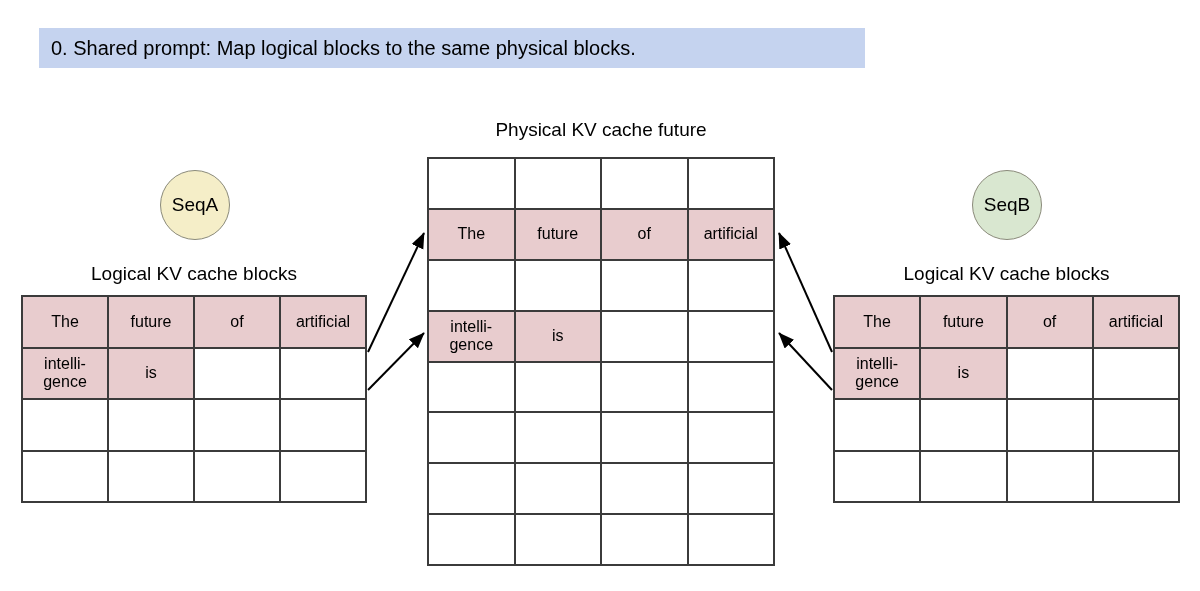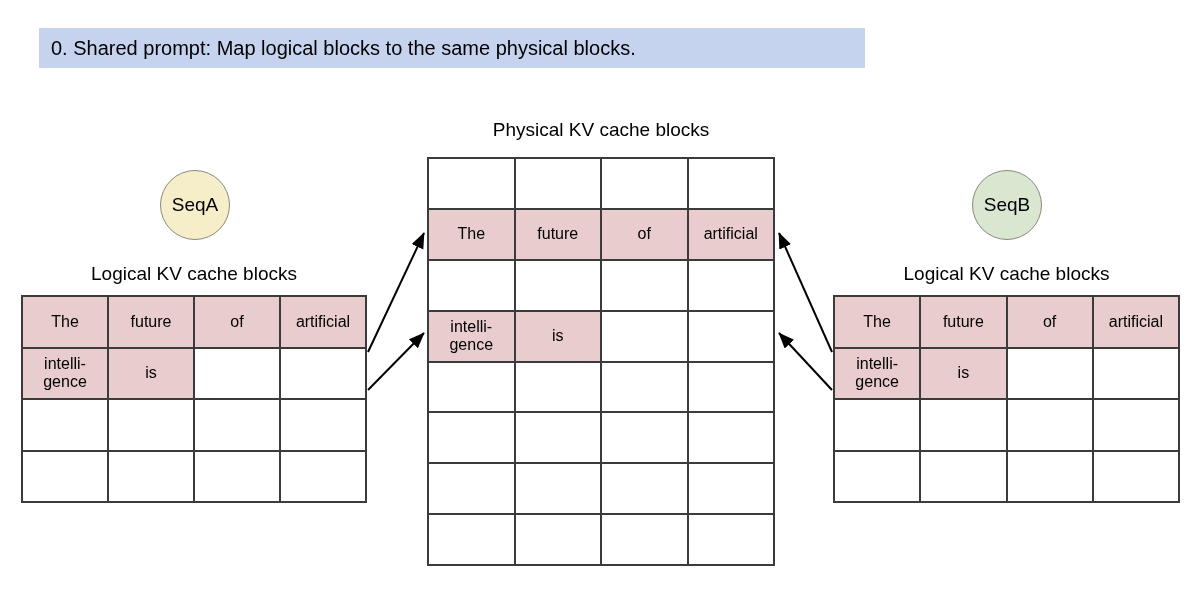--- a/index.html
+++ b/index.html
@@ -109,21 +109,21 @@
   <span>Seq</span>
   <span>A</span>
 </div>
 
 <div class="seq-circle" id="seq-b" style="background: rgb(217, 231, 208); border-color: rgb(138, 138, 122); left: 972px; top: 170px;">
   <span>Seq</span>
   <span>B</span>
 </div>
 
 <div class="caption" id="cap-left" style="left: 21px; top: 263px; width: 346px;">Logical KV cache blocks</div>
-<div class="caption" id="cap-phys" style="left: 427px; top: 119px; width: 348px;">Physical KV cache blocks</div>
+<div class="caption" id="cap-phys" style="left: 427px; top: 119px; width: 348px;">Physical KV cache future</div>
 <div class="caption" id="cap-right" style="left: 833px; top: 263px; width: 347px;">Logical KV cache blocks</div>
 
 <div class="grid" id="grid-left" style="left: 21px; top: 295px; width: 346px; height: 208px; grid-template-columns: repeat(4, 1fr); grid-template-rows: repeat(4, 1fr); border-top-color: rgb(59, 59, 59); border-left-color: rgb(59, 59, 59);">
     <div class="cell filled" style="border-right-color: rgb(59, 59, 59); border-bottom-color: rgb(59, 59, 59); background: rgb(232, 204, 206);">
       <span class="wrap">The</span>
     </div>
     <div class="cell filled" style="border-right-color: rgb(59, 59, 59); border-bottom-color: rgb(59, 59, 59); background: rgb(232, 204, 206);">
       <span class="wrap">future</span>
     </div>
     <div class="cell filled" style="border-right-color: rgb(59, 59, 59); border-bottom-color: rgb(59, 59, 59); background: rgb(232, 204, 206);">

